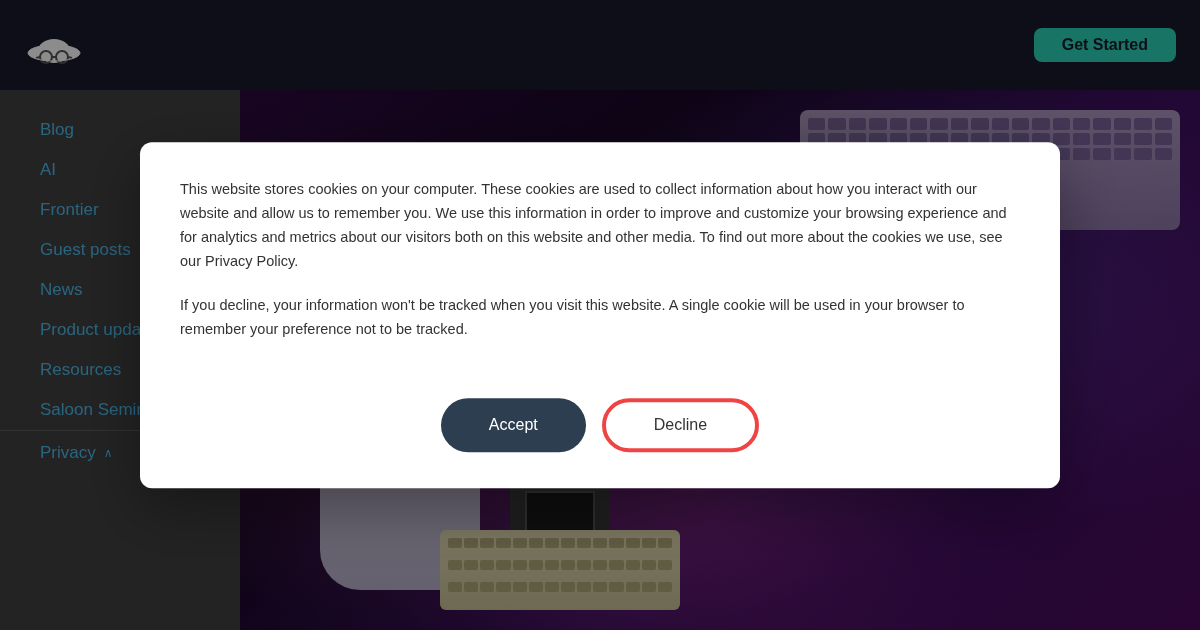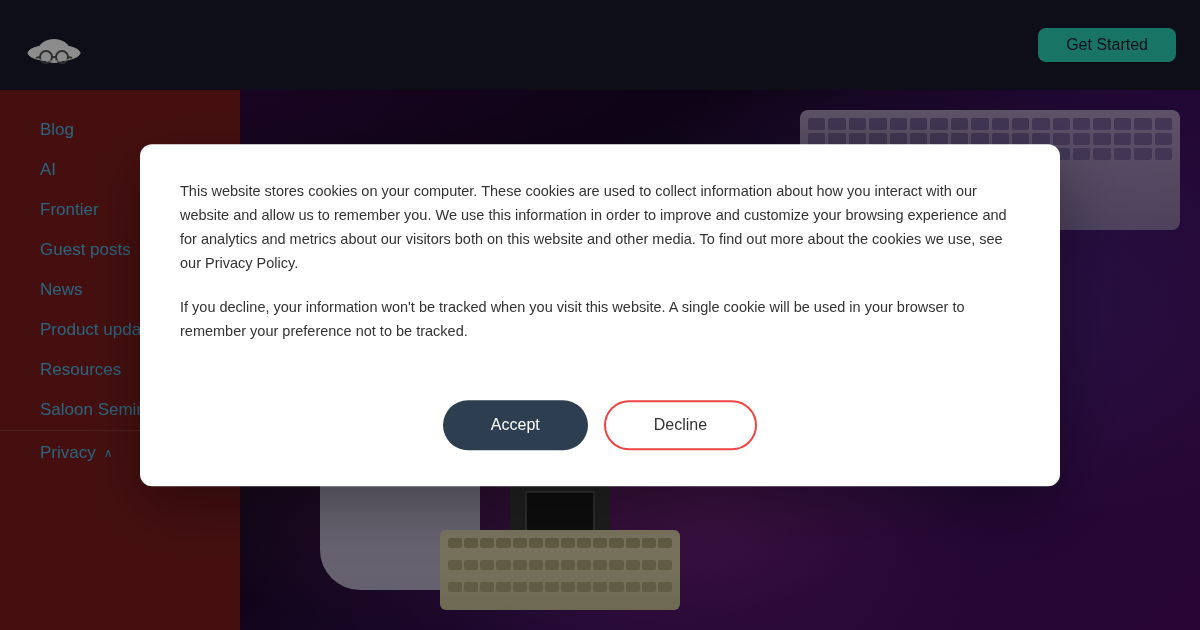--- a/index.html
+++ b/index.html
@@ -34,32 +34,32 @@
       width: 60px;
       height: 60px;
     }
     .get-started-btn {
       background: #2dd4b8;
       color: #1a1a2e;
       border: none;
       border-radius: 8px;
       padding: 8px 28px;
       font-size: 16px;
-      font-weight: 400;
+      font-weight: 700;
       cursor: pointer;
     }
 
     
     .sidebar {
       position: fixed;
       top: 90px;
       left: 0;
       width: 240px;
       height: calc(630px - 90px);
-      background: #7f1d1d;
+      background: #404040;
       padding: 20px 0 20px 0;
       z-index: 5;
       overflow-y: auto;
     }
     .sidebar-item {
       display: block;
       padding: 10px 40px;
       color: #4db8e8;
       font-size: 17px;
       cursor: pointer;
@@ -252,21 +252,21 @@
       border: none;
       border-radius: 30px;
       padding: 14px 48px;
       font-size: 16px;
       cursor: pointer;
       font-weight: 500;
     }
     .btn-decline {
       background: transparent;
       color: #333;
-      border: 2px solid #ef4444;
+      border: 4px solid #ef4444;
       border-radius: 30px;
       padding: 14px 48px;
       font-size: 16px;
       cursor: pointer;
       font-weight: 500;
     }
   </style>
 </head>
 <body>
 

